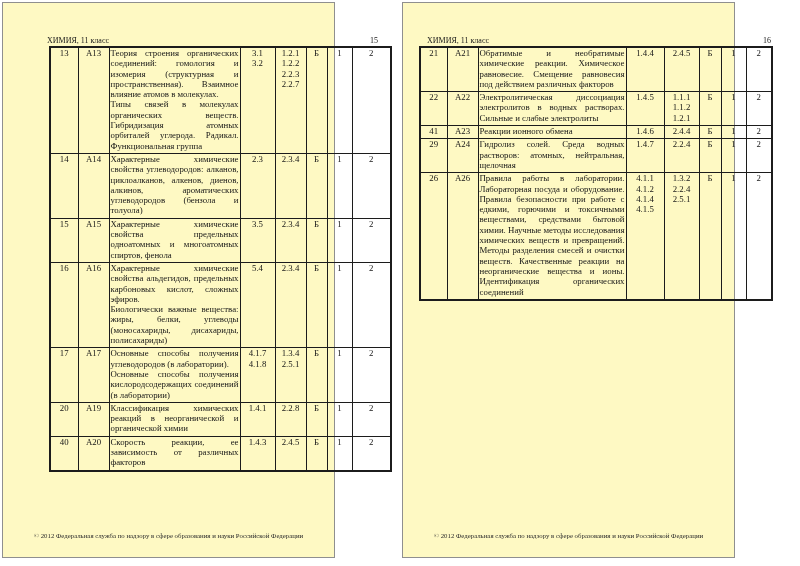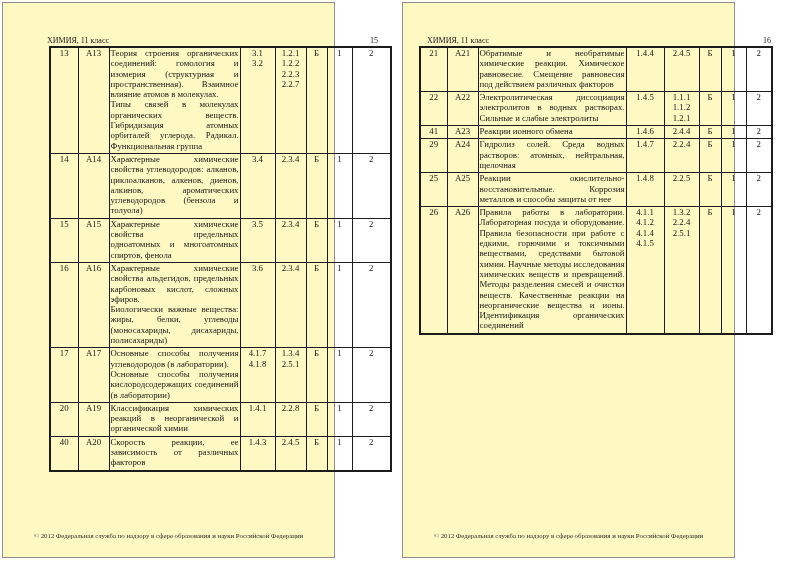--- a/index.html
+++ b/index.html
@@ -121,21 +121,21 @@
             <td class="c-n">1</td>
             <td class="c-t">2</td>
           </tr>
           <tr>
             <td class="c-num">14</td>
             <td class="c-code">А14</td>
             <td class="c-text">
               <p>Характерные химические свойства углеводородов: алканов, циклоалканов, алкенов, диенов, алкинов, ароматических углеводородов (бензола и толуола)</p>
             </td>
             <td class="c-k1">
-              <div>3.4</div>
+              <div>2.3</div>
             </td>
             <td class="c-k2">
               <div>2.3.4</div>
             </td>
             <td class="c-lvl">Б</td>
             <td class="c-n">1</td>
             <td class="c-t">2</td>
           </tr>
           <tr>
             <td class="c-num">15</td>
@@ -154,21 +154,21 @@
             <td class="c-t">2</td>
           </tr>
           <tr>
             <td class="c-num">16</td>
             <td class="c-code">А16</td>
             <td class="c-text">
               <p>Характерные химические свойства альдегидов, предельных карбоновых кислот, сложных эфиров.</p>
               <p>Биологически важные вещества: жиры, белки, углеводы (моносахариды, дисахариды, полисахариды)</p>
             </td>
             <td class="c-k1">
-              <div>3.6</div>
+              <div>5.4</div>
             </td>
             <td class="c-k2">
               <div>2.3.4</div>
             </td>
             <td class="c-lvl">Б</td>
             <td class="c-n">1</td>
             <td class="c-t">2</td>
           </tr>
           <tr>
             <td class="c-num">17</td>
@@ -305,36 +305,20 @@
               <div>1.4.7</div>
             </td>
             <td class="c-k2">
               <div>2.2.4</div>
             </td>
             <td class="c-lvl">Б</td>
             <td class="c-n">1</td>
             <td class="c-t">2</td>
           </tr>
           <tr>
-            <td class="c-num">25</td>
-            <td class="c-code">А25</td>
-            <td class="c-text">
-              <p>Реакции окислительно-восстановительные. Коррозия металлов и способы защиты от нее</p>
-            </td>
-            <td class="c-k1">
-              <div>1.4.8</div>
-            </td>
-            <td class="c-k2">
-              <div>2.2.5</div>
-            </td>
-            <td class="c-lvl">Б</td>
-            <td class="c-n">1</td>
-            <td class="c-t">2</td>
-          </tr>
-          <tr>
             <td class="c-num">26</td>
             <td class="c-code">А26</td>
             <td class="c-text">
               <p>Правила работы в лаборатории. Лабораторная посуда и оборудование. Правила безопасности при работе с едкими, горючими и токсичными веществами, средствами бытовой химии. Научные методы исследования химических веществ и превращений. Методы разделения смесей и очистки веществ. Качественные реакции на неорганические вещества и ионы. Идентификация органических соединений</p>
             </td>
             <td class="c-k1">
               <div>4.1.1</div>
               <div>4.1.2</div>
               <div>4.1.4</div>
               <div>4.1.5</div>

